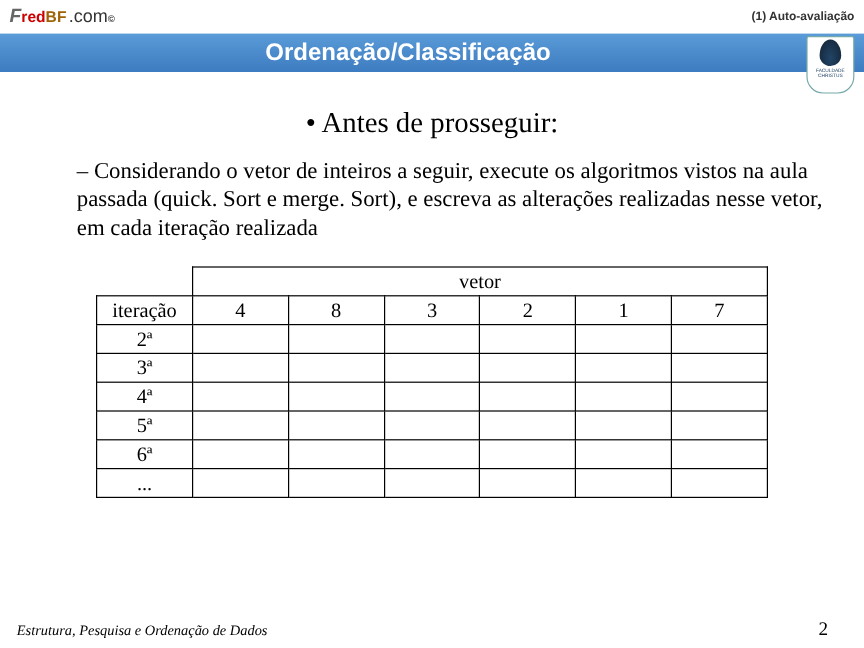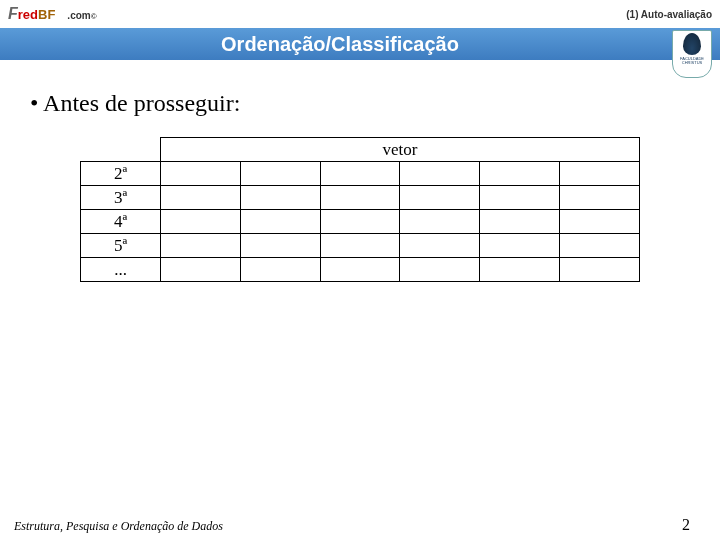--- a/index.html
+++ b/index.html
@@ -3,32 +3,32 @@
 <meta charset="utf-8">
 <style>
   * { margin: 0; padding: 0; box-sizing: border-box; }
   body { width: 720px; height: 540px; font-family: "Times New Roman", serif; background: #fff; position: relative; overflow: hidden; }
 
   .topbar { height: 28px; display: flex; align-items: center; justify-content: space-between; padding: 0 8px; }
   .logo { display: flex; align-items: baseline; font-family: Verdana, sans-serif; font-size: 13px; font-weight: bold; }
   .logo .f { color: #666; font-style: italic; font-size: 16px; }
   .logo .red { color: #c00; }
   .logo .bf { color: #a16207; }
-  .logo .com { font-size: 10px; font-weight: bold; color: #333; margin-left: 12px; }
+  .logo .com { font-size: 15px; font-weight: normal; color: #333; margin-left: 2px; }
   .logo .reg { font-size: 8px; vertical-align: super; color: #333; }
   .top-right { font-family: Verdana, sans-serif; font-size: 10px; font-weight: bold; color: #333; text-align: right; }
 
   .titlebar { height: 32px; background: linear-gradient(to bottom, #5a9bd8, #3d7cc0); display: flex; align-items: center; justify-content: center; position: relative; }
   .titlebar h1 { font-family: Verdana, sans-serif; font-size: 20px; font-weight: bold; color: #fff; margin-right: 40px; }
   .crest { position: absolute; right: 8px; top: 2px; width: 40px; height: 48px; background: #fff; border: 1px solid #7aa; border-radius: 2px 2px 14px 14px; display: flex; flex-direction: column; align-items: center; padding-top: 2px; }
   .crest .flame { width: 18px; height: 22px; background: radial-gradient(ellipse at 50% 70%, #246, #123); border-radius: 50% 50% 50% 50% / 60% 60% 40% 40%; }
   .crest .label { font-size: 4px; font-family: Verdana, sans-serif; color: #246; margin-top: 2px; text-align: center; line-height: 1; }
 
   .content { padding: 30px 30px 0 30px; }
-  .bullet1 { font-size: 24px; margin-bottom: 14px; }
+  .bullet1 { font-size: 24px; margin-bottom: 14px; text-align: center; }
   .bullet2 { font-size: 19px; margin-left: 34px; line-height: 1.25; }
 
   .table-wrap { margin: 20px auto 0; width: 560px; }
   table { border-collapse: collapse; width: 100%; padding-left: 22px; }
   td { border: 1.5px solid #000; text-align: center; font-size: 17px; height: 24px; padding: 0; }
   .noborder { border: none; }
   .vetor-hdr { font-weight: normal; }
   .iter-col { width: 80px; }
   .data-col { width: 80px; }
   .cell-short { height: 22px; font-size: 15px; }
@@ -54,27 +54,37 @@
 <div class="titlebar">
   <h1>Ordenação/Classificação</h1>
   <div class="crest">
     <div class="flame"></div>
     <div class="label">FACULDADE CHRISTUS</div>
   </div>
 </div>
 
 <div class="content">
   <p class="bullet1">•  Antes de prosseguir:</p>
+  <p class="bullet2">–  Considerando o vetor de inteiros a seguir, execute os algoritmos vistos na aula passada (quick. Sort e merge. Sort), e escreva as alterações realizadas nesse vetor, em cada iteração realizada</p>
 
   <div class="table-wrap">
     <table>
       <tbody>
           <tr>
         <td class="noborder iter-col"></td>
         <td colspan="6" class="vetor-hdr">vetor</td>
+      </tr>
+      <tr>
+        <td class="iter-col">iteração</td>
+        <td class="data-col">4</td>
+        <td class="data-col">8</td>
+        <td class="data-col">3</td>
+        <td class="data-col">2</td>
+        <td class="data-col">1</td>
+        <td class="data-col">7</td>
       </tr>
       <tr class="cell-short">
             <td>2ª</td>
             <td></td>
             <td></td>
             <td></td>
             <td></td>
             <td></td>
             <td></td>
           </tr>
@@ -99,20 +109,29 @@
       <tr class="cell-short">
             <td>5ª</td>
             <td></td>
             <td></td>
             <td></td>
             <td></td>
             <td></td>
             <td></td>
           </tr>
       <tr class="cell-short">
+            <td>6ª</td>
+            <td></td>
+            <td></td>
+            <td></td>
+            <td></td>
+            <td></td>
+            <td></td>
+          </tr>
+      <tr class="cell-short">
             <td>...</td>
             <td></td>
             <td></td>
             <td></td>
             <td></td>
             <td></td>
             <td></td>
           </tr>
     </tbody>
       </table>

